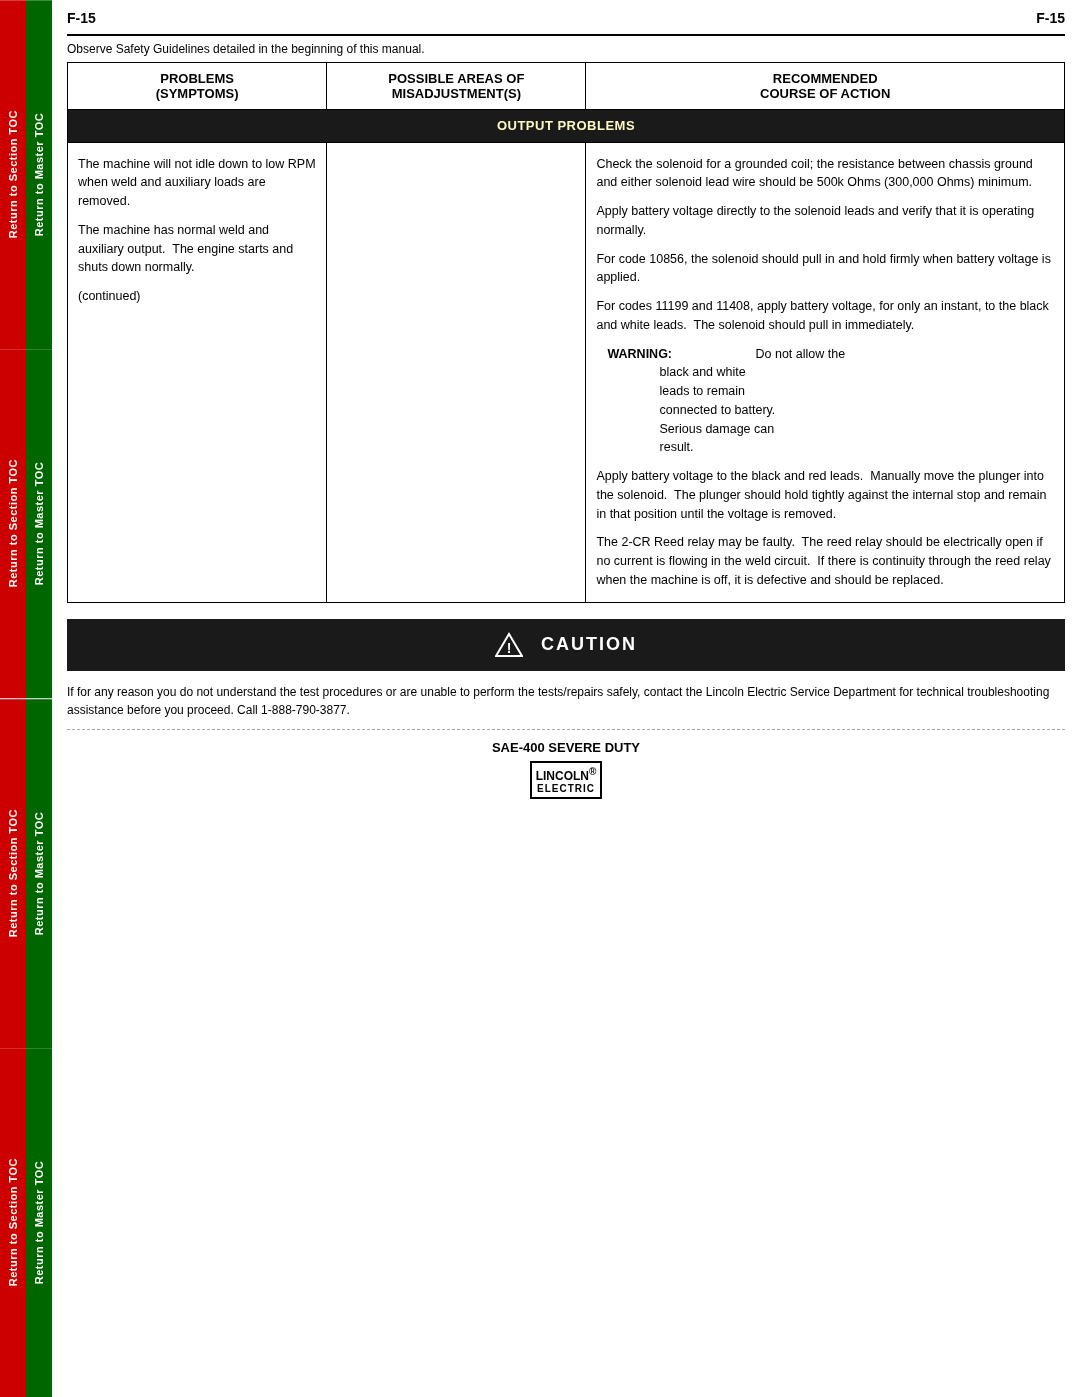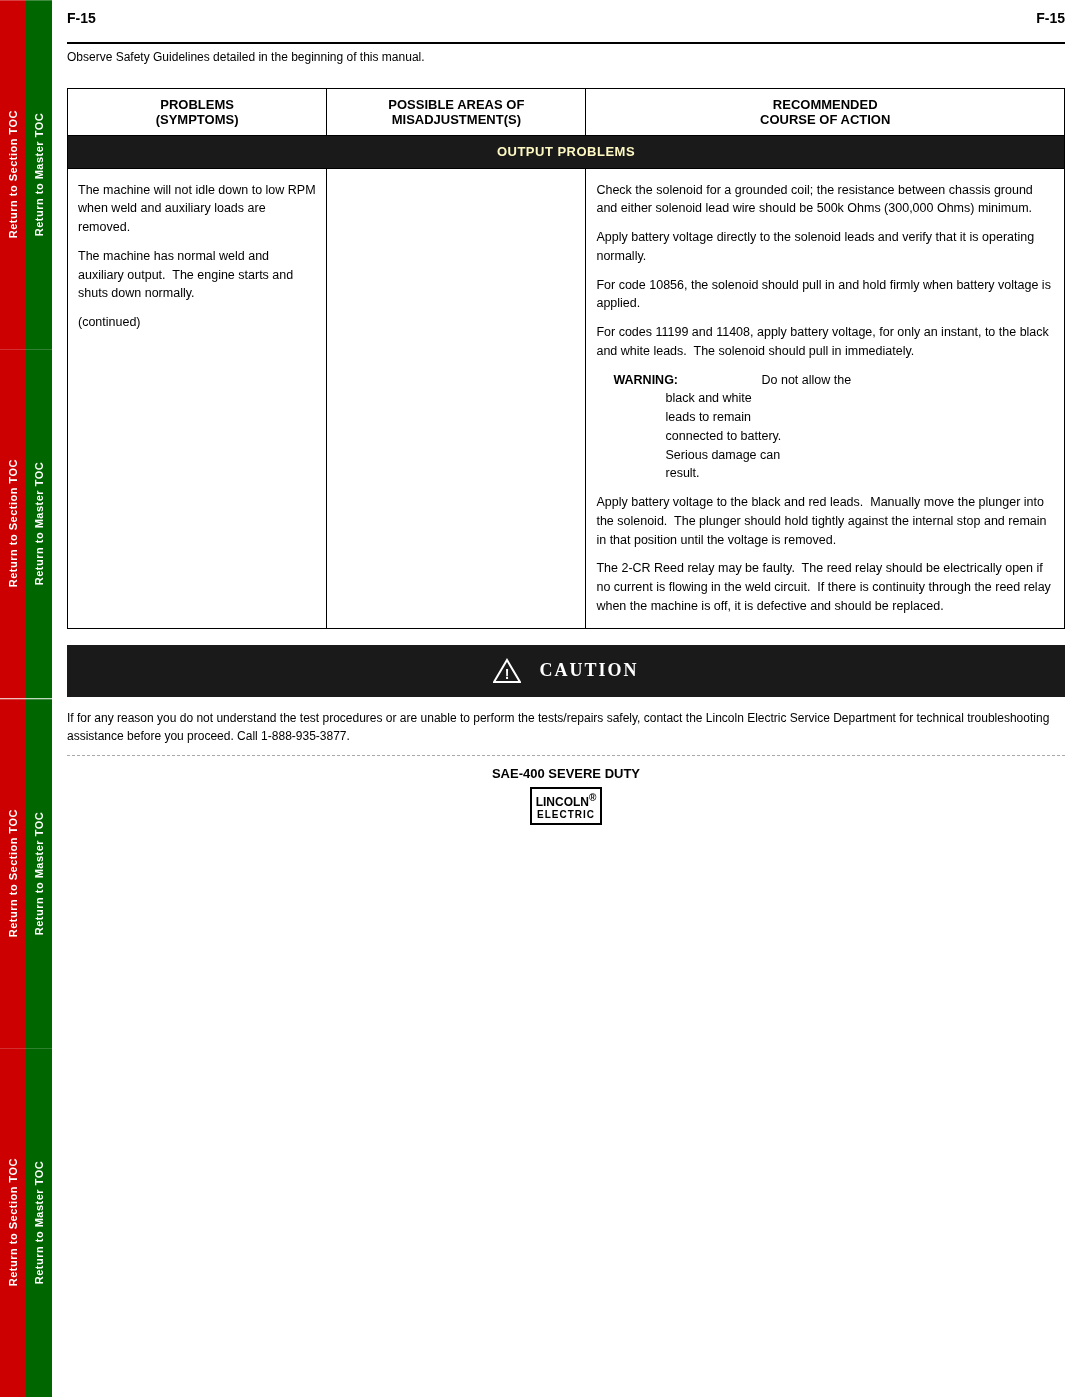--- a/index.html
+++ b/index.html
@@ -72,36 +72,36 @@
       padding: 10px 15px 15px 15px;
     }
 
     
     .page-header {
       display: flex;
       justify-content: space-between;
       align-items: flex-end;
       margin-bottom: 6px;
       border-bottom: 2px solid #000;
-      padding-bottom: 16px;
+      padding-bottom: 8px;
     }
     .page-code {
       font-weight: bold;
       font-size: 14px;
     }
     .page-title {
       font-size: 22px;
       font-weight: bold;
       text-transform: uppercase;
       letter-spacing: 1px;
     }
 
     .safety-note {
       font-size: 12px;
-      margin-bottom: 24px;
+      margin-bottom: 6px;
       color: #000;
     }
 
     
     .trouble-table {
       width: 100%;
       border-collapse: collapse;
       border: 1.5px solid #000;
       margin-bottom: 16px;
     }
@@ -139,21 +139,21 @@
     }
     .problem-text p:last-child { margin-bottom: 0; }
 
     .action-text p {
       margin-bottom: 10px;
       line-height: 1.5;
     }
     .action-text p:last-child { margin-bottom: 0; }
 
     .warning-block {
-      margin: 10px 17px;
+      margin: 10px 11px;
     }
     .warning-block .warning-label {
       font-weight: bold;
     }
     .warning-indent {
       margin-left: 80px;
     }
 
     
     .caution-box {
@@ -289,24 +289,24 @@
     </tbody>
   </table>
 
   <div class="caution-box">
     <span style="display:inline-flex;align-items:center;margin-right:8px;">
       <svg width="28" height="28" viewBox="0 0 28 28">
         <polygon points="14,3 27,25 1,25" fill="none" stroke="white" stroke-width="2"></polygon>
         <text x="14" y="22" text-anchor="middle" fill="white" font-size="14" font-weight="bold">!</text>
       </svg>
     </span>
-    <span style="font-size:18px; letter-spacing:2px;font-family:Liberation Serif, serif;">CAUTION</span>
-  </div>
-
-  <p class="caution-note">If for any reason you do not understand the test procedures or are unable to perform the tests/repairs safely, contact the Lincoln Electric Service Department for technical troubleshooting assistance before you proceed. Call 1-888-935-3877.</p>
+    <span style="font-size:18px; letter-spacing:2px;">CAUTION</span>
+  </div>
+
+  <p class="caution-note">If for any reason you do not understand the test procedures or are unable to perform the tests/repairs safely, contact the Lincoln Electric Service Department for technical troubleshooting assistance before you proceed. Call 1-888-790-3877.</p>
 
   <div class="footer">
     <div class="footer-product">SAE-400 SEVERE DUTY</div>
     <div class="lincoln-logo">
       <span>LINCOLN<sup>®</sup></span>
       <span class="sub">ELECTRIC</span>
     </div>
   </div>
 
 </div>

